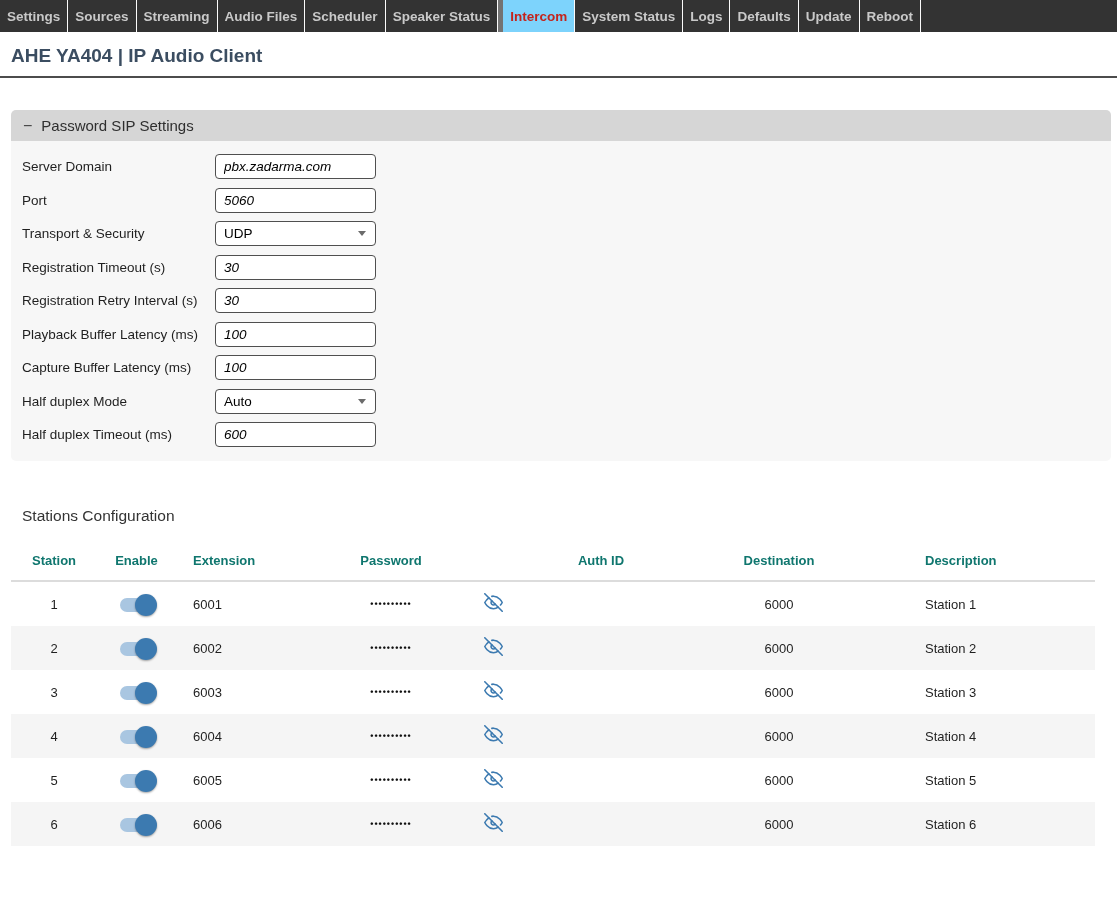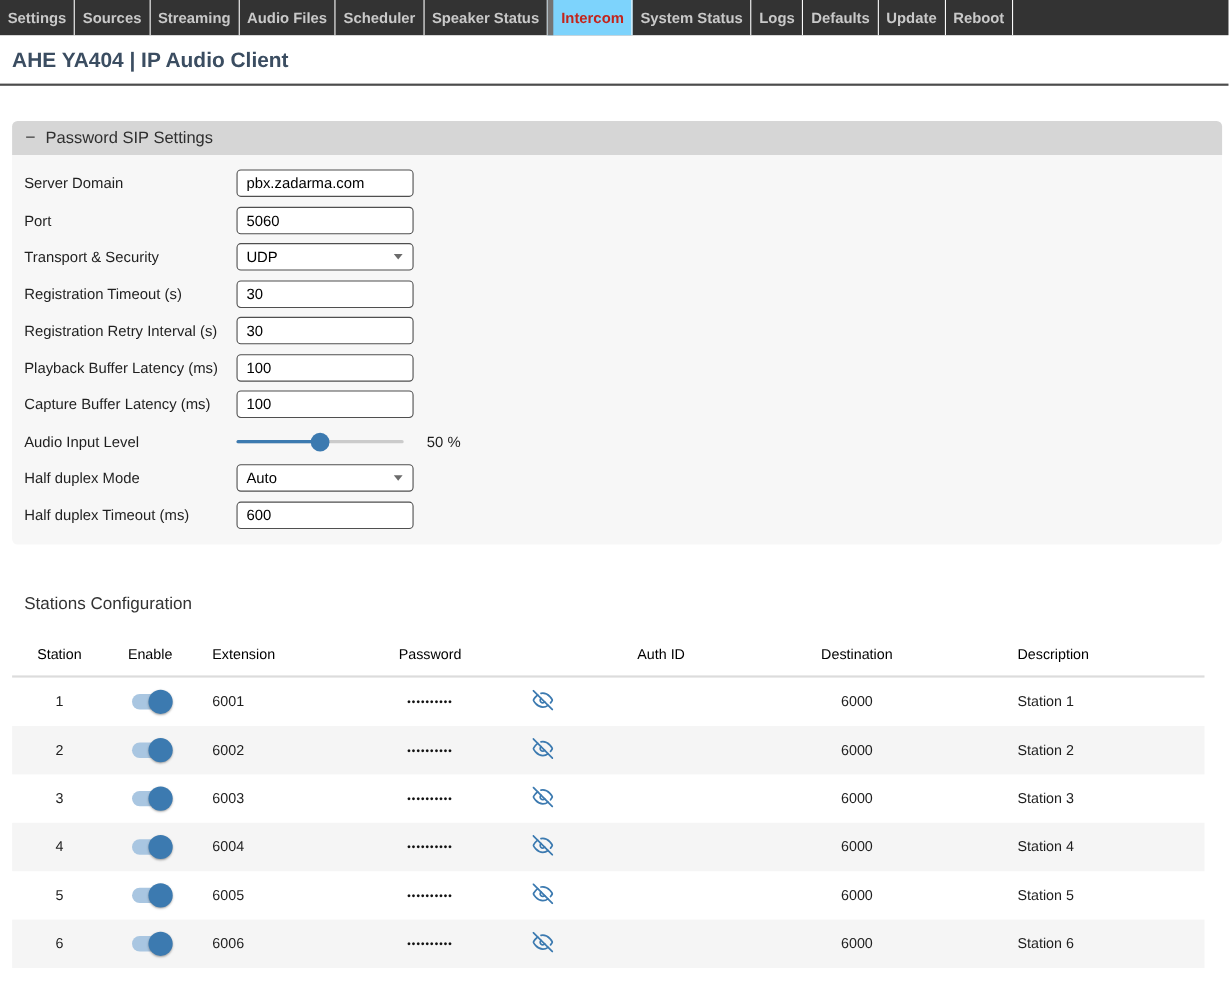--- a/index.html
+++ b/index.html
@@ -21,21 +21,21 @@
   .panel { margin:32px 6px 0 11px; }
   .panel-head { display:flex; align-items:center; height:31px; background:#d6d6d6;
     border-radius:5px 5px 0 0; padding-left:12px; font-size:15px; color:#2f2f2f; }
   .collapse { margin-right:9px; font-size:16px; color:#444; cursor:pointer; }
   .panel-body { background:#f7f7f7; border-radius:0 0 5px 5px; padding:13px 0 14px 11px; }
 
   .form-row { display:flex; align-items:center; height:25px; margin-bottom:8.5px; }
   .form-row:last-child { margin-bottom:0; }
   .flabel { width:193px; font-size:13.5px; color:#1f1f1f; }
   .tinput { width:161px; height:25px; border:1.5px solid #4f4f4f; border-radius:4px;
-    padding:2px 8px; font-family:inherit; font-size:13.5px; color:#000; background:#fff; }
+    padding:2px 8px; font-family:inherit; font-size:13.5px; color:#000; background:#fff;font-style:italic; }
   .select { width:161px; height:25px; border:1.5px solid #4f4f4f; border-radius:4px;
     padding:2px 9px 2px 8px; font-size:13.5px; color:#000; background:#fff;
     display:flex; align-items:center; justify-content:space-between; cursor:pointer; }
   .sel-arrow { width:0; height:0; border-left:4px solid transparent;
     border-right:4px solid transparent; border-top:5px solid #6b6b6b; }
 
   .slider { position:relative; width:152px; height:18px; cursor:pointer; }
   .slider-track { position:absolute; top:8px; left:0; width:100%; height:3px;
     background:#cbcbcb; border-radius:2px; }
   .slider-fill { position:absolute; top:8px; left:0; height:3px;
@@ -43,21 +43,21 @@
   .slider-thumb { position:absolute; top:9.5px; width:17px; height:17px; border-radius:50%;
     background:#3c7ab0; transform:translate(-50%,-50%); }
   .slider-val { margin-left:21px; font-size:13.5px; color:#1f1f1f; }
 
   
   .stations-title { margin:46px 0 0 22px; font-size:15.5px; color:#333; }
   .stations-table { margin:16px 0 0 11px; width:1084px; }
   .trow, .thead { display:grid;
     grid-template-columns:86px 79px 160px 110px 95px 120px 236px 1fr; align-items:center; }
   .thead { height:41px; border-bottom:2px solid #dcdcdc; }
-  .th { font-size:13px; font-weight:400; color:#000000; text-align:center; }
+  .th { font-size:13px; font-weight:700; color:#0f766e; text-align:center; }
   .trow { height:44px; font-size:13px; color:#1f1f1f; }
   .trow.alt { background:#f5f5f5; }
   .td { text-align:center; }
   .c-ext { text-align:left; padding-left:17px; }
   .c-desc { text-align:left; padding-left:28px; }
   .c-pwd { font-size:9px; font-weight:700; letter-spacing:1px; color:#111; }
 
   .toggle { position:relative; display:inline-block; width:34px; height:14px;
     background:#a9c6e1; border-radius:7px; cursor:pointer; vertical-align:middle; }
   .toggle .knob { position:absolute; right:-3px; top:-4px; width:22px; height:22px;
@@ -127,29 +127,20 @@
     <div class="form-row">
       <label class="flabel">Playback Buffer Latency (ms)</label>
       <input class="tinput" value="100" style="">
     </div>
 
     <div class="form-row">
       <label class="flabel">Capture Buffer Latency (ms)</label>
       <input class="tinput" value="100" style="">
     </div>
 
-    <div class="form-row">
-      <label class="flabel">Audio Input Level</label>
-      <div class="slider">
-        <div class="slider-track"></div>
-        <div class="slider-fill" style="width: 50%;"></div>
-        <div class="slider-thumb" style="left: 50%;"></div>
-      </div>
-      <span class="slider-val">50 %</span>
-    </div>
 
     <div class="form-row">
       <label class="flabel">Half duplex Mode</label>
       <div class="select">
         <span>Auto</span>
         <span class="sel-arrow"></span>
       </div>
     </div>
 
 

